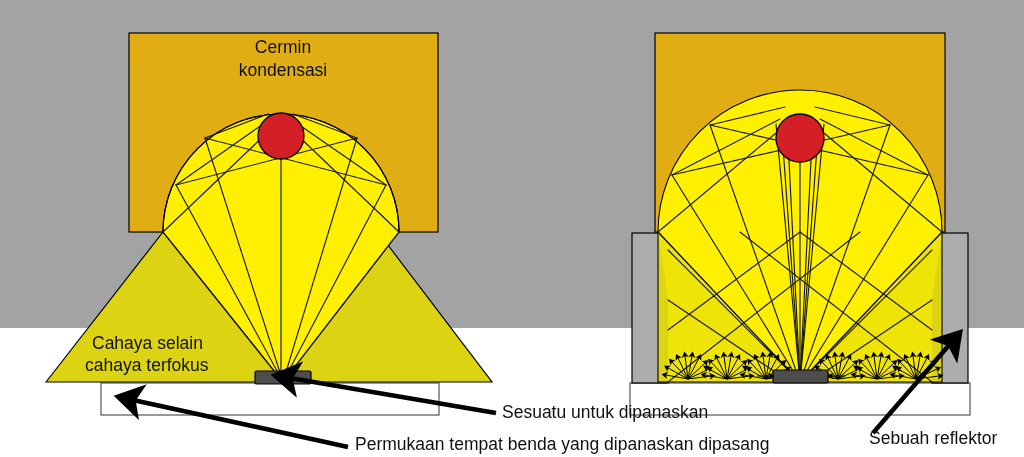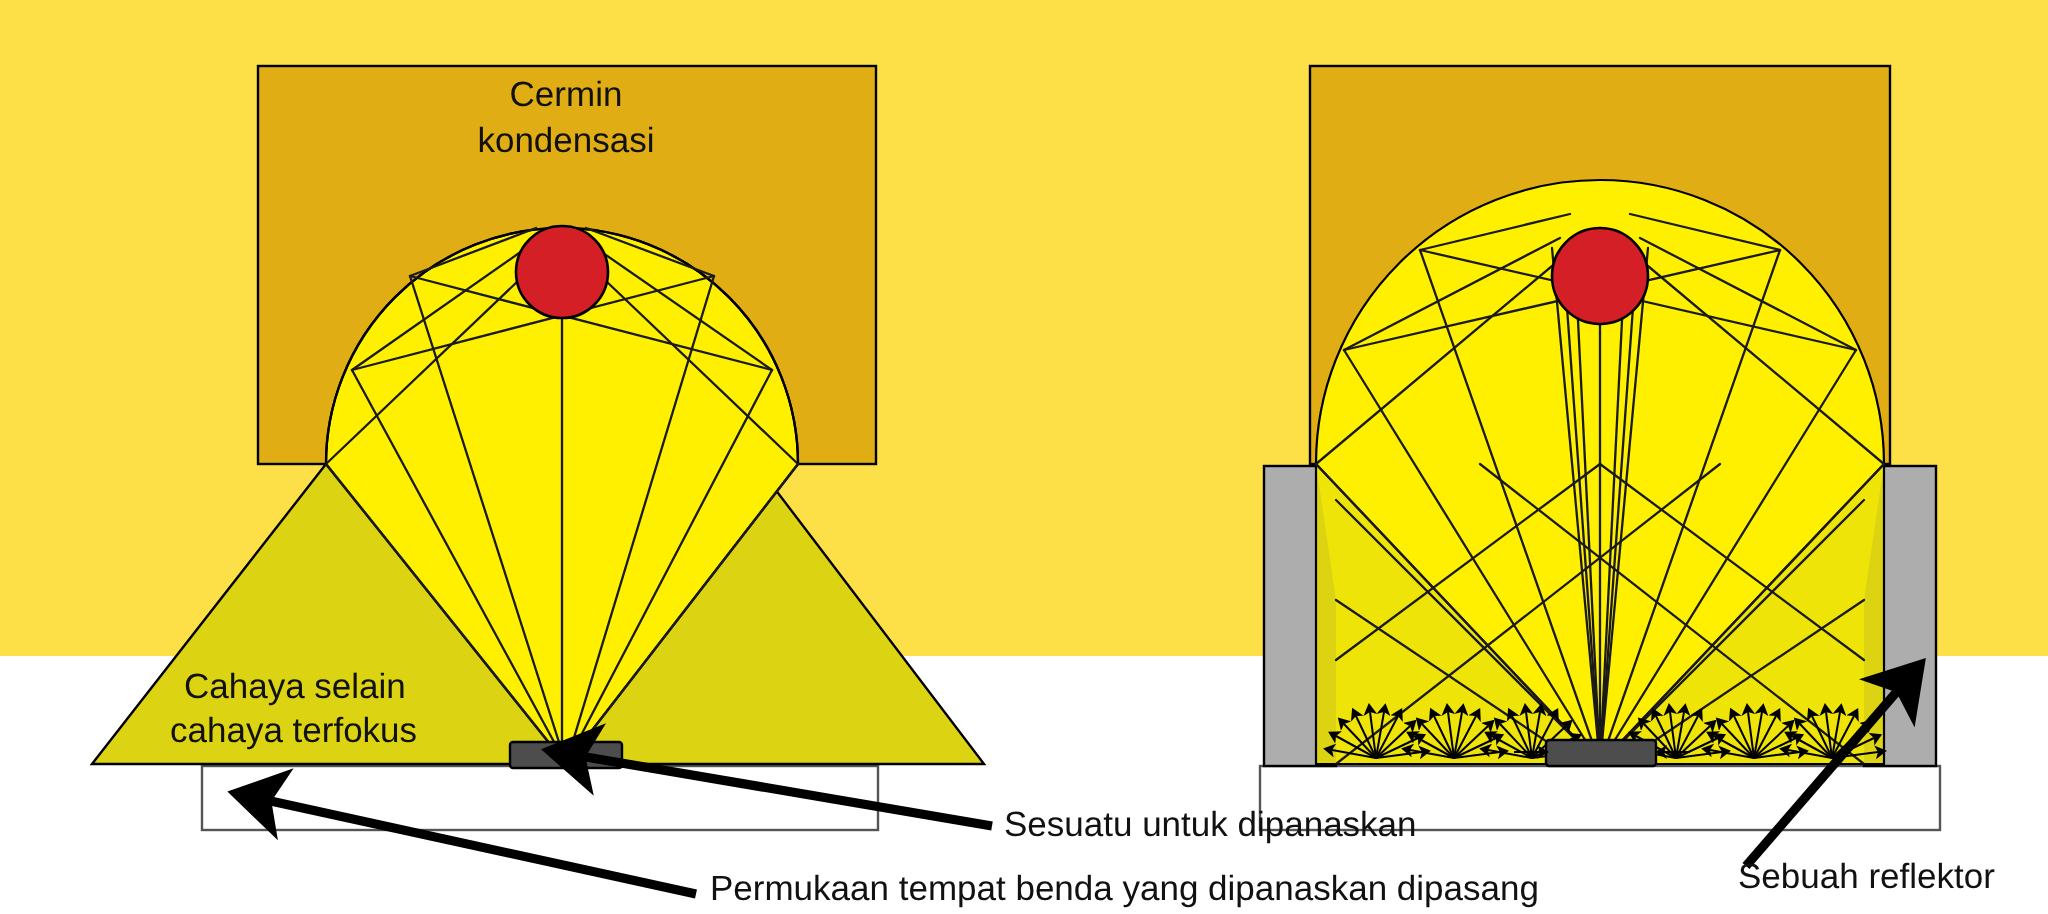--- a/index.html
+++ b/index.html
@@ -11,21 +11,21 @@
   body {
     width: 1024px;
     height: 457px;
     font-family: "Liberation Sans", sans-serif;
     overflow: hidden;
   }
   #figure-root {
     position: relative;
     width: 1024px;
     height: 328px;
-    background: #fde047;
+    background: #a3a3a3;
   }
   svg#diagram {
     display: block;
     width: 1024px;
     height: 457px;
   }
   .dlabel {
     font-family: "Liberation Sans", sans-serif;
     font-size: 17.5px;
     fill: #111111;

